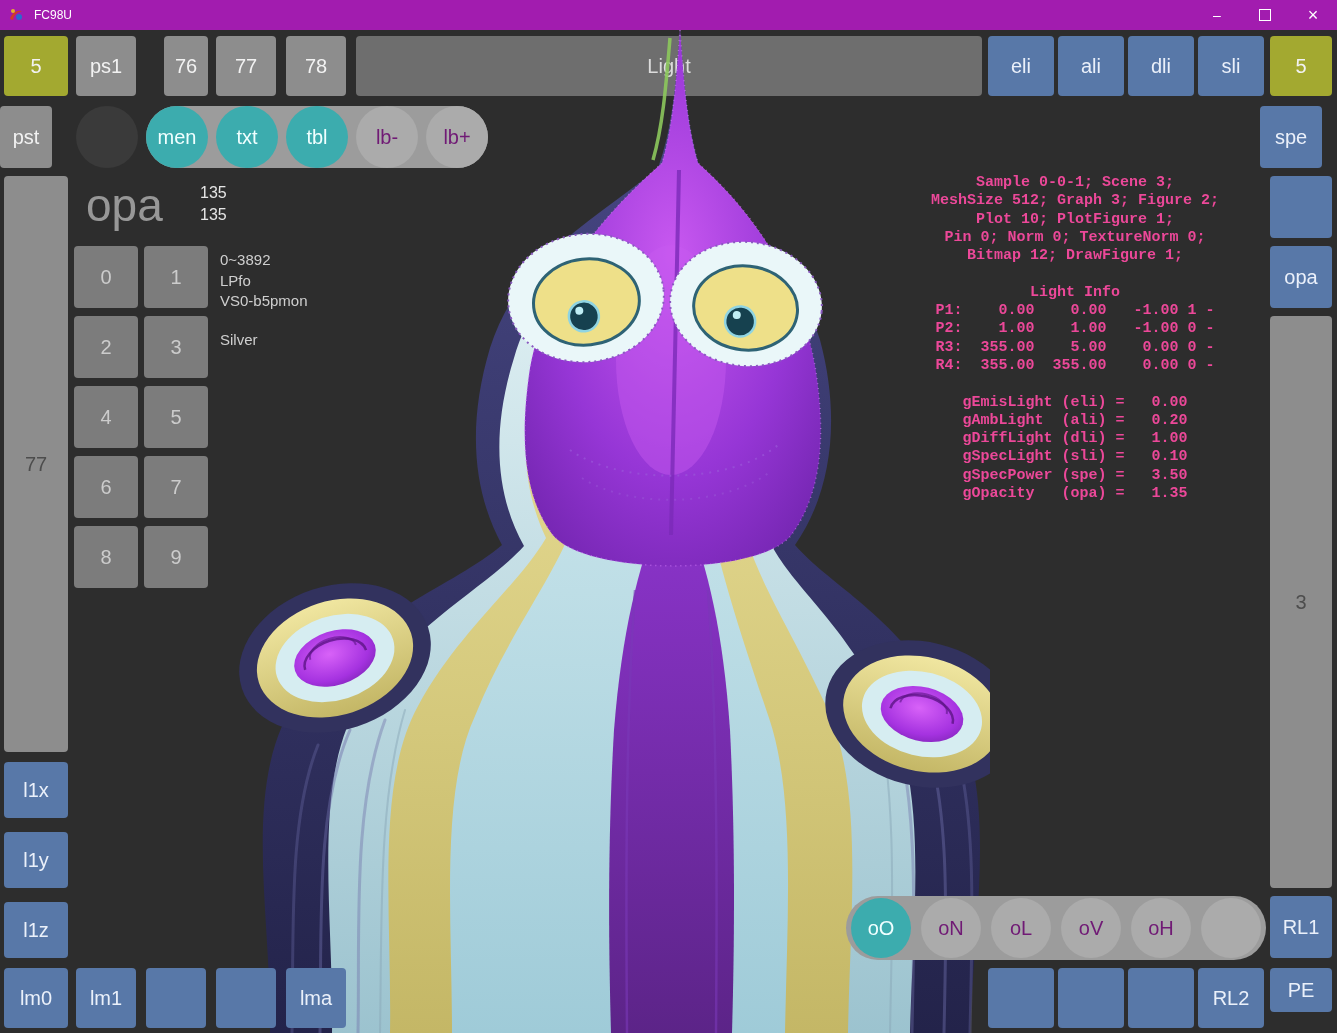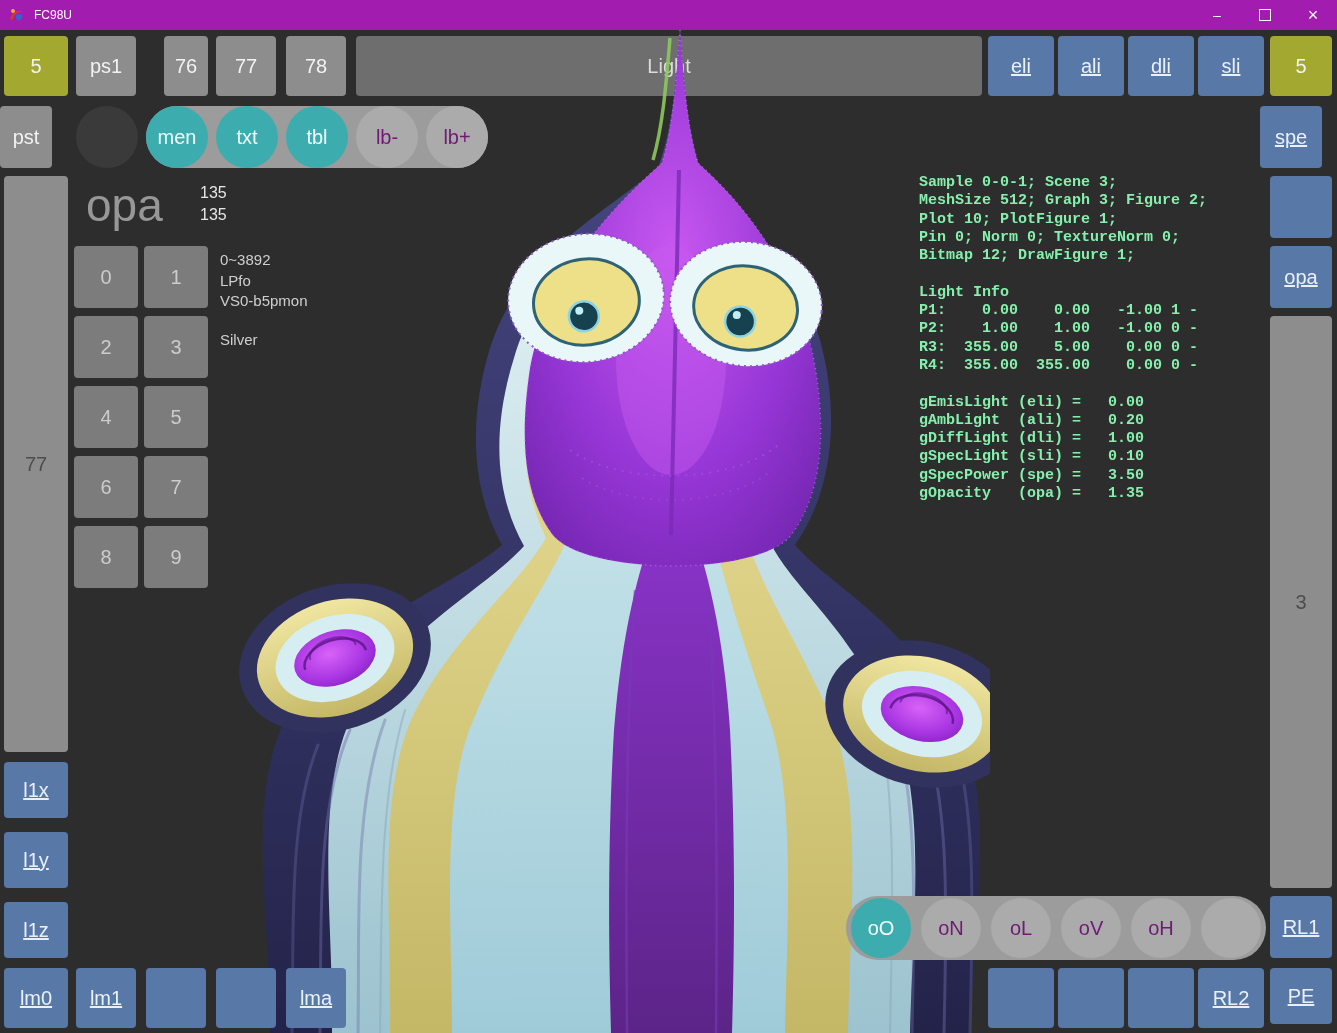--- a/index.html
+++ b/index.html
@@ -13,39 +13,39 @@
   .win-controls{position:absolute;right:0;top:0;height:30px;display:flex;}
   .win-btn{width:48px;height:30px;display:flex;align-items:center;justify-content:center;
            color:#fff;font-size:14px;}
   .win-btn.close{font-size:18px;}
   .max-box{width:10px;height:10px;border:1px solid #fff;display:inline-block;}
   
   .btn{position:absolute;border-radius:4px;display:flex;align-items:center;justify-content:center;
        font-size:20px;color:#f2f2f2;z-index:3;}
   .gray{background:#8d8d8d;}
   .olive{background:#a3a930;}
-  .blue{background:#5878a8;color:#eaf0fa;text-decoration:underline;}
+  .blue{background:#5878a8;color:#eaf0fa;}
   .pad{background:#7c7c7c;color:#cccccc;}
   .circle{border-radius:50%;}
   .teal{background:#3cacae;color:#f0ffff;}
   .gcirc{background:#ababab;color:#701a75;}
   .dark{background:#3a3a3a;}
   .cstrip{position:absolute;background:#9c9c9c;border-radius:32px;z-index:3;}
   .strip{position:absolute;background:#8d8d8d;border-radius:4px;color:#4d4d4d;font-size:20px;
          display:flex;align-items:center;justify-content:center;z-index:3;}
   .widebar{position:absolute;background:#6e6e6e;border-radius:4px;display:flex;align-items:center;
            justify-content:center;color:#dcdcdc;font-size:20px;z-index:1;}
   .statusbar{position:absolute;background:rgba(170,170,170,0.45);border-radius:4px;display:flex;
              align-items:center;justify-content:center;color:#f5f5f5;font-size:20px;z-index:3;}
   .param-name{position:absolute;left:86px;top:178px;font-size:46px;color:#979797;z-index:3;}
   .param-vals{position:absolute;left:200px;top:182px;font-size:16px;line-height:22px;color:#e5e5e5;z-index:3;}
   .side-text{position:absolute;font-size:15px;color:#cfcfcf;z-index:3;}
   .info{position:absolute;left:919px;top:174px;width:312px;margin:0;z-index:3;
         font-family:"Liberation Mono",monospace;font-weight:bold;font-size:15px;line-height:18.3px;
-        color:#86efac;text-align:left;white-space:pre;}
+        color:#ec4899;text-align:center;white-space:pre;}
   svg.fig{position:absolute;left:230px;top:30px;width:760px;height:1003px;z-index:2;}
 </style>
 </head>
 <body>
 
 <div id="app">
 
   <svg class="fig" viewBox="0 0 760 1003">
     <defs>
       <linearGradient id="gNavy" x1="0" y1="0" x2="0" y2="1">
@@ -260,15 +260,15 @@
 
   <div class="btn blue" style="left:4px;top:968px;width:64px;height:60px">lm0</div>
   <div class="btn blue" style="left:76px;top:968px;width:60px;height:60px">lm1</div>
   <div class="btn blue" style="left:146px;top:968px;width:60px;height:60px"></div>
   <div class="btn blue" style="left:216px;top:968px;width:60px;height:60px"></div>
   <div class="btn blue" style="left:286px;top:968px;width:60px;height:60px">lma</div>
   <div class="btn blue" style="left:988px;top:968px;width:66px;height:60px"></div>
   <div class="btn blue" style="left:1058px;top:968px;width:66px;height:60px"></div>
   <div class="btn blue" style="left:1128px;top:968px;width:66px;height:60px"></div>
   <div class="btn blue" style="left:1198px;top:968px;width:66px;height:60px">RL2</div>
-  <div class="btn blue" style="left:1270px;top:968px;width:62px;height:56px">PE</div>
+  <div class="btn blue" style="left:1270px;top:968px;width:62px;height:44px">PE</div>
 
 </div>
 
 </body></html>

